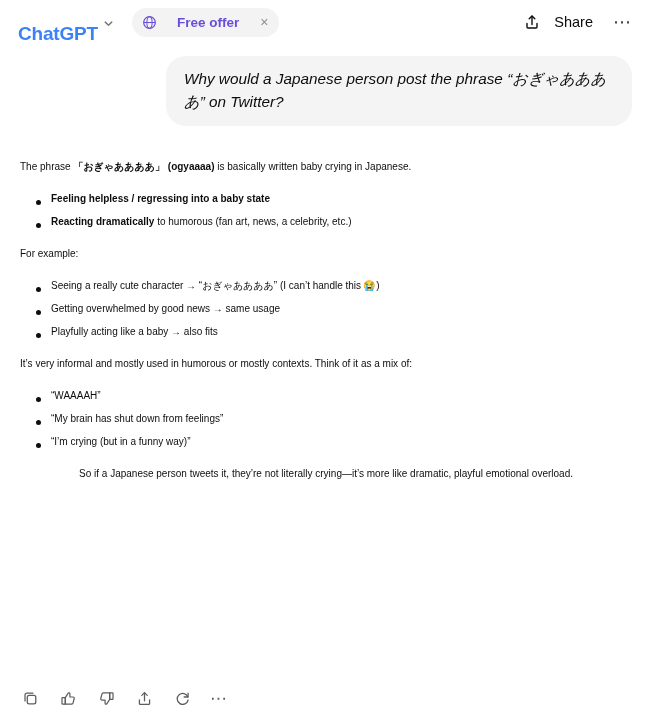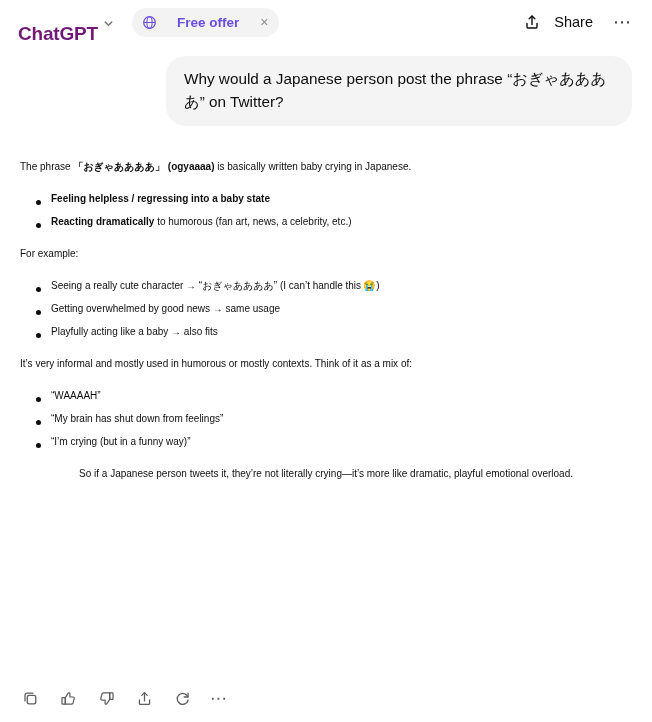--- a/index.html
+++ b/index.html
@@ -29,21 +29,21 @@
     align-items: center;
     gap: 5px;
     cursor: pointer;
     padding: 3px 4px;
     border-radius: 8px;
   }
   .brand-title {
     font-size: 19px;
     font-weight: 600;
     letter-spacing: -0.2px;
-    color: #701a75;
+    color: #3b82f6;
     margin-top: 24px;
   }
   .chev {
     width: 11px;
     height: 11px;
     display: inline-block;
     position: relative;
     top: 1px;
   }
   .chev svg { display: block; }
@@ -101,20 +101,21 @@
 
   
   .conversation {
     padding: 12px 20px 0 20px;
     box-sizing: border-box;
   }
 
   .user-row {
     display: flex;
     justify-content: flex-end;
+    font-style: italic;
   }
   .user-bubble {
     background: #f4f4f4;
     border-radius: 20px;
     padding: 11px 18px 12px 18px;
     max-width: 430px;
     font-size: 15.3px;
     line-height: 1.52;
     color: #0d0d0d;
   }

